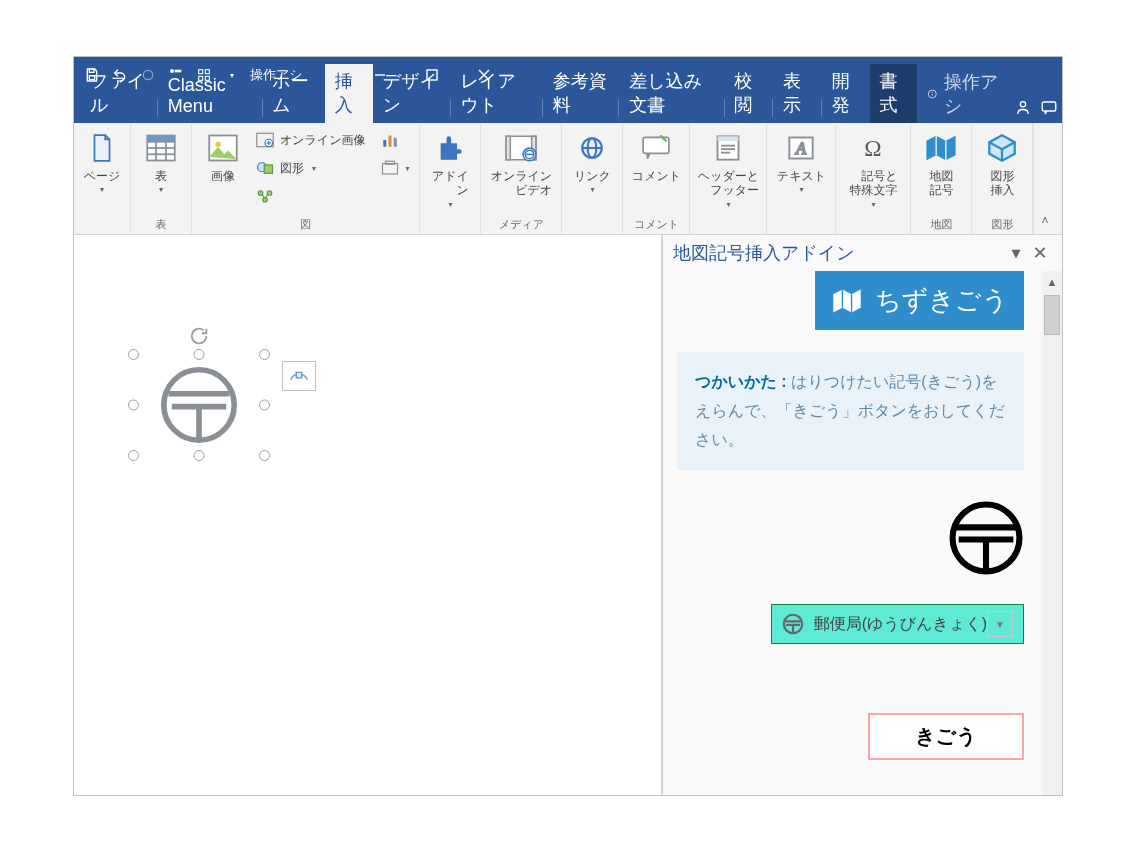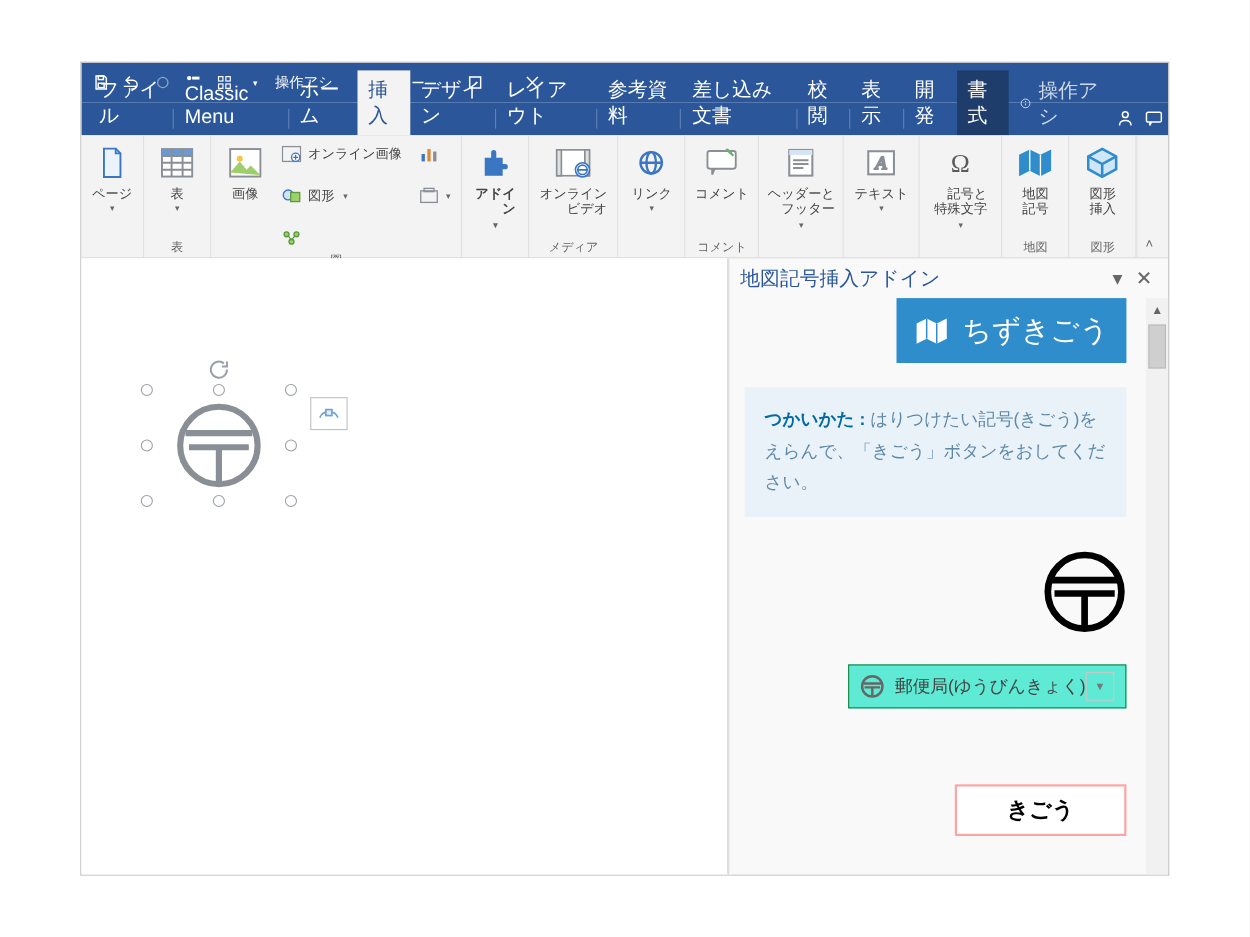--- a/index.html
+++ b/index.html
@@ -65,21 +65,21 @@
     font-size:12px;
     color:#444;
   }
   .ribbon-group { border-right:1px solid #e1e1e1; padding:6px 6px 2px 6px; display:flex; flex-direction:column; height:100%; }
   .group-label { text-align:center; font-size:11px; color:#666; padding-top:2px; }
   .group-body { flex:1; display:flex; align-items:flex-start; gap:4px; }
   .big-btn { display:flex; flex-direction:column; align-items:center; justify-content:flex-start; width:58px; padding-top:2px; cursor:pointer; }
   .big-btn .icon { width:34px; height:34px; margin-bottom:4px; display:flex; align-items:center; justify-content:center; }
   .big-btn .lbl { text-align:right; font-size:12px; line-height:1.2; }
   .drop-arrow { font-size:8px; color:#666; margin-top:2px; }
-  .stack { display:flex; flex-direction:column; gap:16px; }
+  .stack { display:flex; flex-direction:column; gap:6px; }
   .small-btn { display:flex; align-items:center; gap:6px; font-size:12px; cursor:pointer; padding:2px 4px; }
   .small-btn .icon { width:18px; height:18px; display:flex; align-items:center; justify-content:center; }
   .ribbon-toggle { width:22px; display:flex; align-items:flex-end; justify-content:center; padding-bottom:6px; color:#666; border-left:1px solid #e1e1e1;}
 
   
   .workspace { flex:1; display:flex; background:#eaeaea; }
   .doc-area { flex:1; position:relative; background:#fff; margin:0; border-right:1px solid #d4d4d4; }
   .doc-page { position:absolute; left:0; top:0; right:0; bottom:0; background:#fff; }
   
   .shape-sel { position:absolute; left:60px; top:120px; width:130px; height:100px; }
@@ -333,21 +333,21 @@
             </span>
             <span style="font-size:8px;color:#666;">▾</span>
           </div>
         </div>
       </div>
       <div class="group-label">図</div>
     </div>
 
     <div class="ribbon-group">
       <div class="group-body">
-        <div class="big-btn" style="width:48px;font-weight:bold;">
+        <div class="big-btn" style="width:48px;">
           <div class="icon">
             <svg width="28" height="28" viewBox="0 0 24 24">
                 <path d="M4 8h5V4a2 2 0 1 1 4 0v4h5v5h2a2 2 0 1 1 0 4h-2v5H4z" fill="#3b76c2"></path>
               </svg>
           </div>
           <div class="lbl" style="white-space:pre-line;">アドイ
 ン</div>
           <div class="drop-arrow">▾</div>
         </div>
       </div>

